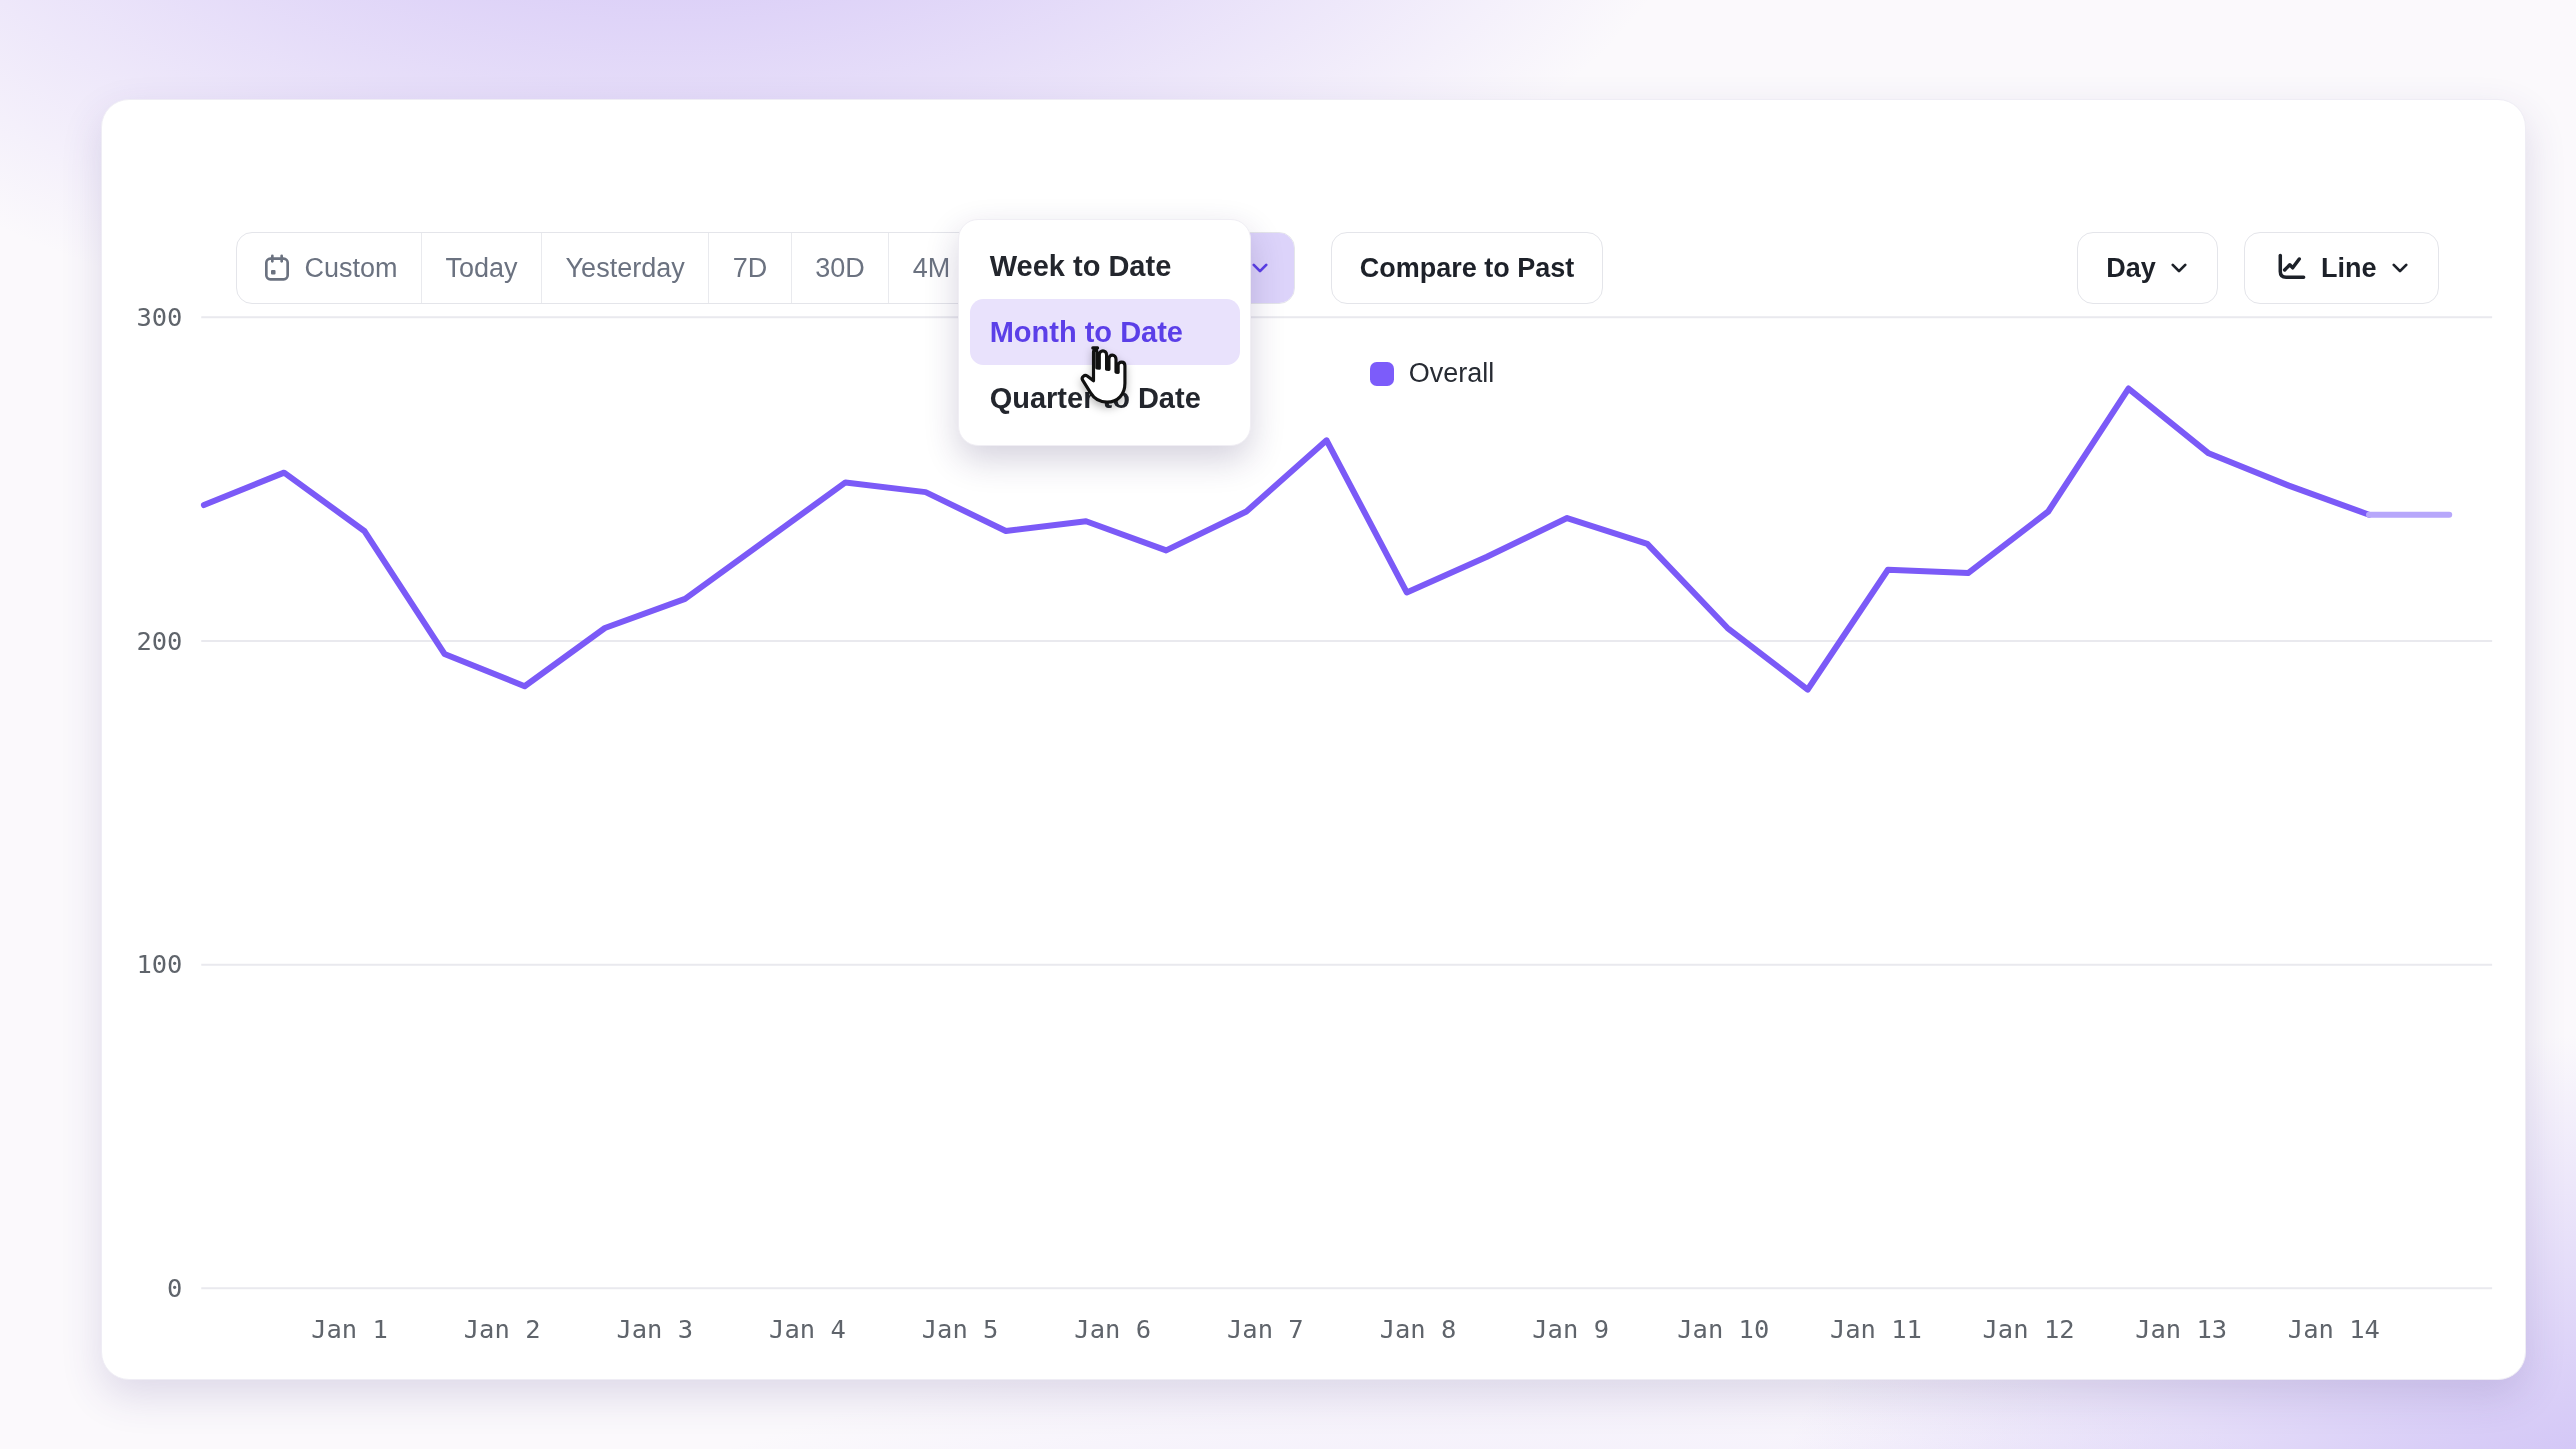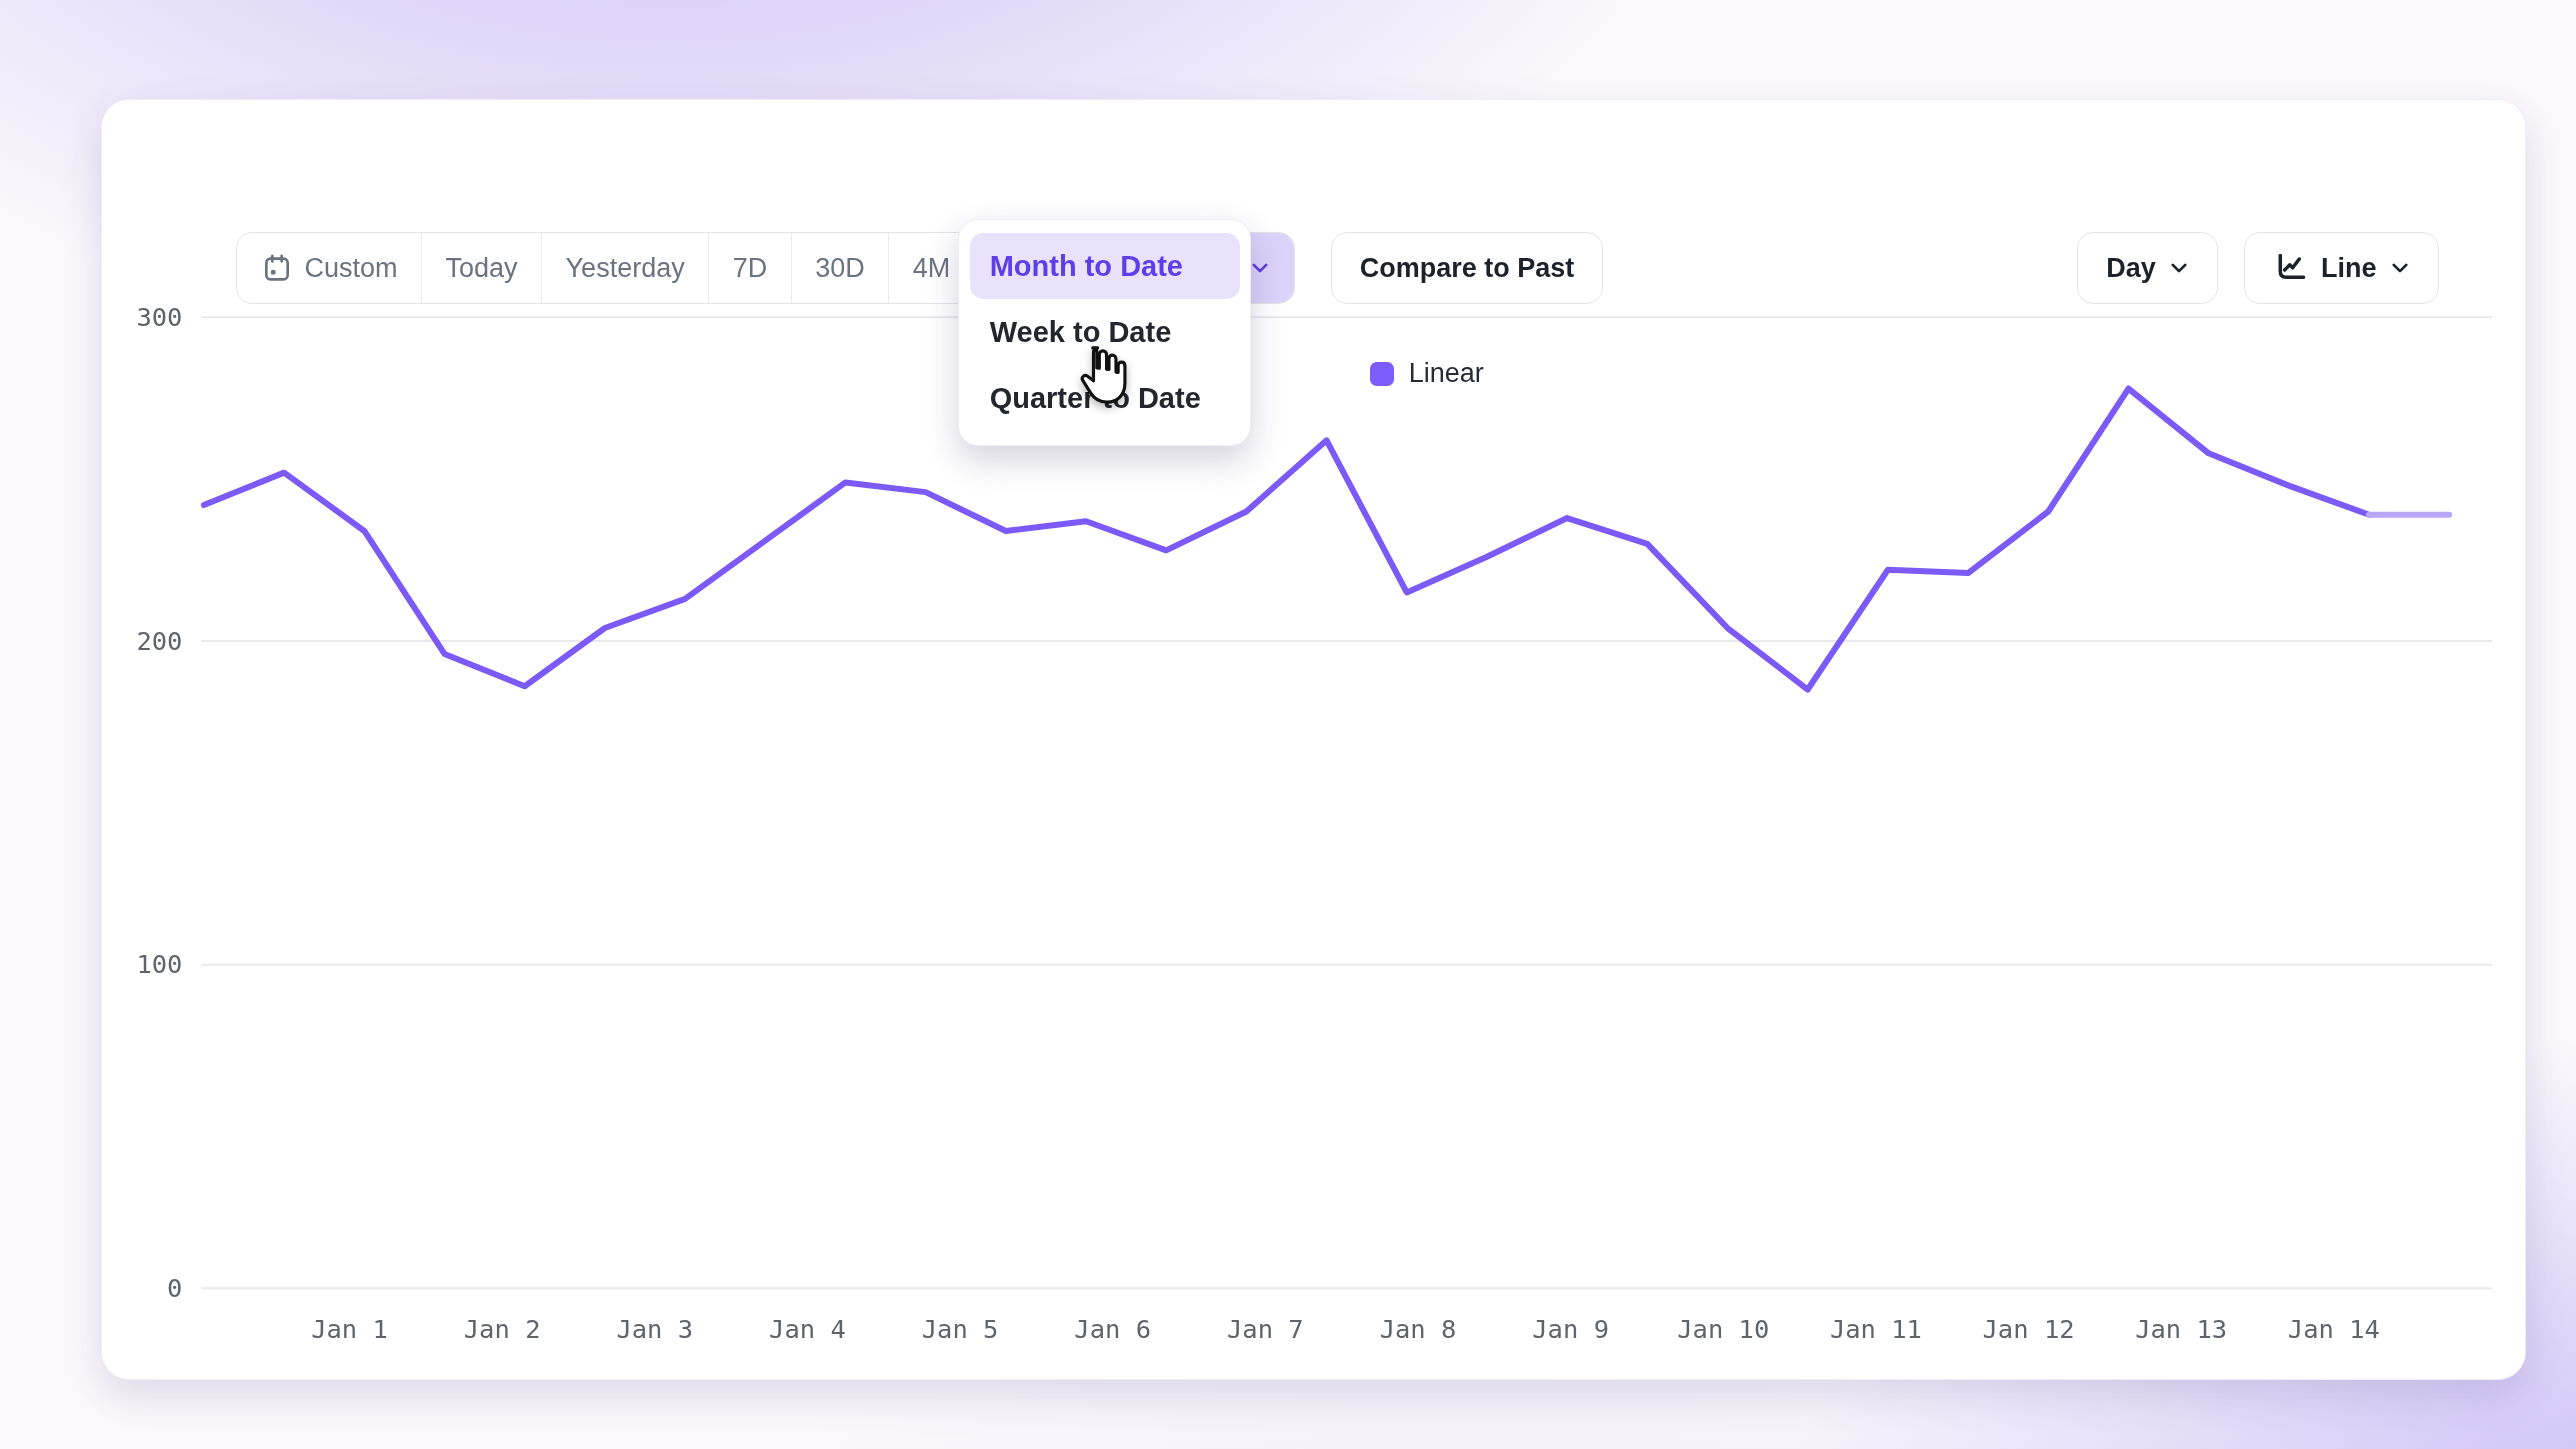--- a/index.html
+++ b/index.html
@@ -123,21 +123,21 @@
           <svg width="20" height="20" viewBox="0 0 16 16" fill="none" stroke="#1d2129" stroke-width="2.2" stroke-linecap="round" stroke-linejoin="round">
               <polyline points="3,5.5 8,10.5 13,5.5"></polyline>
             </svg>
         </span>
       </div>
     </div>
   </div>
 
   <div class="legend">
     <span class="legend-swatch" style="background: rgb(124, 92, 250);"></span>
-    <span class="legend-label">Linear</span>
+    <span class="legend-label">Overall</span>
   </div>
 
 </div>
 
 <svg id="chart-svg" width="2576" height="1449" viewBox="0 0 3840 2160">
     <line x1="300" y1="1920.5" x2="3715" y2="1920.5" stroke="#e9e9ee" stroke-width="3"></line>
     <text x="272" y="1933.5" text-anchor="end" font-family="&quot;DejaVu Sans Mono&quot;, monospace" font-size="38" fill="#5f646b">0</text>
     <line x1="300" y1="1438" x2="3715" y2="1438" stroke="#e9e9ee" stroke-width="3"></line>
     <text x="272" y="1451" text-anchor="end" font-family="&quot;DejaVu Sans Mono&quot;, monospace" font-size="38" fill="#5f646b">100</text>
     <line x1="300" y1="955.5" x2="3715" y2="955.5" stroke="#e9e9ee" stroke-width="3"></line>
@@ -156,25 +156,25 @@
     <text x="2568.8599999999997" y="1995" text-anchor="middle" font-family="&quot;DejaVu Sans Mono&quot;, monospace" font-size="38" fill="#5f646b">Jan 10</text>
     <text x="2796.4" y="1995" text-anchor="middle" font-family="&quot;DejaVu Sans Mono&quot;, monospace" font-size="38" fill="#5f646b">Jan 11</text>
     <text x="3023.94" y="1995" text-anchor="middle" font-family="&quot;DejaVu Sans Mono&quot;, monospace" font-size="38" fill="#5f646b">Jan 12</text>
     <text x="3251.48" y="1995" text-anchor="middle" font-family="&quot;DejaVu Sans Mono&quot;, monospace" font-size="38" fill="#5f646b">Jan 13</text>
     <text x="3479.02" y="1995" text-anchor="middle" font-family="&quot;DejaVu Sans Mono&quot;, monospace" font-size="38" fill="#5f646b">Jan 14</text>
     <polyline points="304.0,752.9 423.5,704.6 543.1,791.5 662.6,974.8 782.1,1023.0 901.7,936.2 1021.2,892.8 1140.8,805.9 1260.3,719.1 1379.8,733.6 1499.4,791.5 1618.9,777.0 1738.4,820.4 1858.0,762.5 1977.5,656.4 2097.0,883.1 2216.6,830.0 2336.1,772.2 2455.6,810.8 2575.2,936.2 2694.7,1027.9 2814.3,849.3 2933.8,854.2 3053.3,762.5 3172.9,579.2 3292.4,675.7 3411.9,723.9 3531.5,767.3" fill="none" stroke="#7b5af7" stroke-width="9" stroke-linejoin="round" stroke-linecap="round"></polyline>
     <polyline points="3531.5,767.3 3651.0,767.3" fill="none" stroke="#b7a7fb" stroke-width="9" stroke-linecap="round"></polyline>
   </svg>
 
 <div class="menu">
+    <div class="menu-item">
+      <span>Week to Date</span>
+    </div>
     <div class="menu-item sel">
       <span>Month to Date</span>
-    </div>
-    <div class="menu-item">
-      <span>Week to Date</span>
     </div>
     <div class="menu-item">
       <span>Quarter to Date</span>
     </div>
   </div>
 
 <svg class="cursor" viewBox="0 0 24 26">
   <path fill="#ffffff" stroke="#111111" stroke-width="1.3" stroke-linejoin="round" d="M8.6 1.8c1 0 1.7.8 1.7 1.7v6.6l1 .1V4.6c0-.9.7-1.6 1.5-1.6s1.5.7 1.5 1.6v6l1 .1V6.3c0-.9.6-1.5 1.4-1.5s1.5.7 1.5 1.6v5.4l.9.1V9.1c0-.8.6-1.4 1.4-1.4s1.4.6 1.4 1.5v7.2c0 4.6-2.9 7.8-7.4 7.8-3.2 0-5.2-1.2-6.8-3.8l-3.3-5.3c-.7-1.1.8-2.4 1.9-1.7l2.6 2V3.5c0-1 .7-1.7 1.7-1.7z"></path>
 </svg>
 

